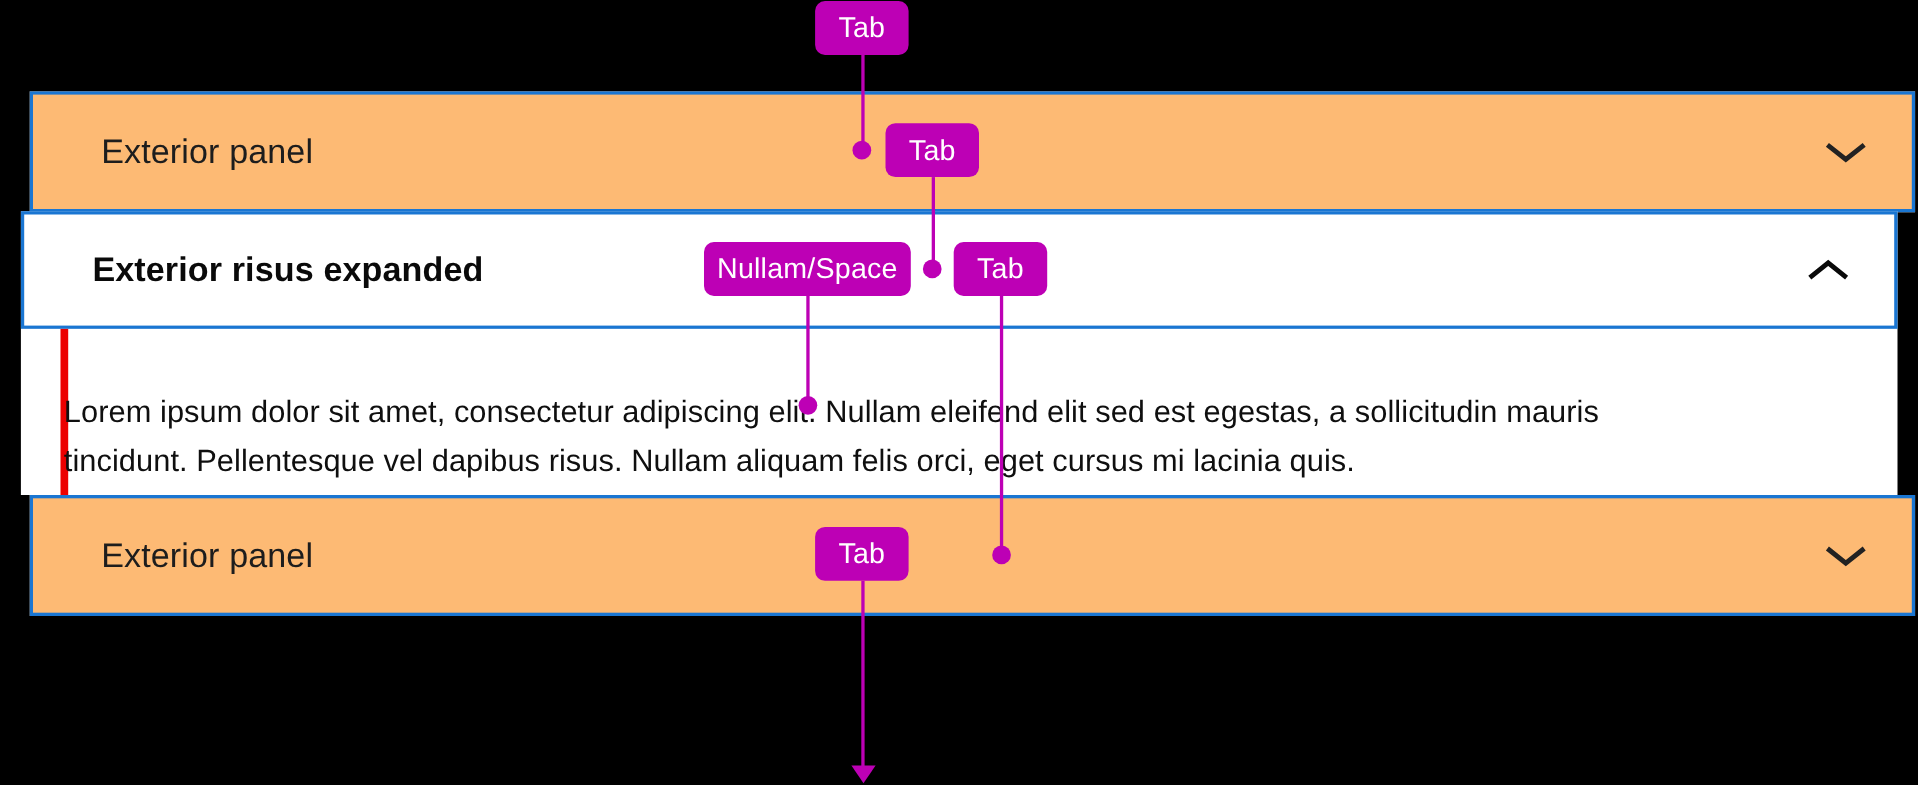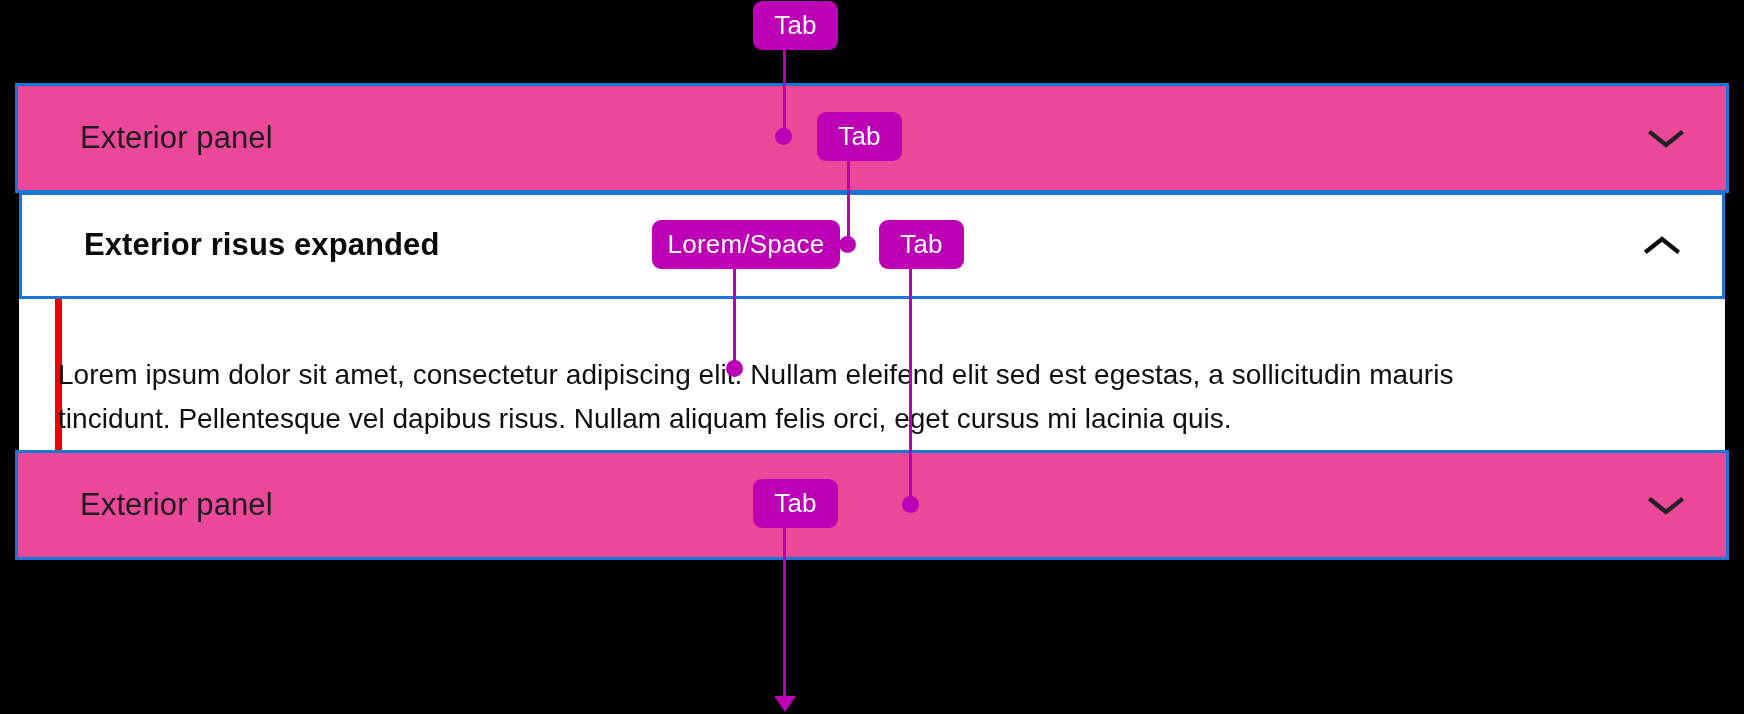--- a/index.html
+++ b/index.html
@@ -21,21 +21,22 @@
     overflow: hidden;
   }
 
   
   .panel {
     position: absolute;
     box-sizing: border-box;
     border: 3px solid #1a76d2;
   }
   .panel.collapsed {
-    background: #ec4899;
+    background: #fdba74;
+    margin-left: 12px;
   }
   .panel.expanded-header {
     background: #ffffff;
   }
 
   .panel-header {
     position: absolute;
     inset: 0;
     display: flex;
     align-items: center;
@@ -115,21 +116,20 @@
     color: #ffffff;
     border-radius: 9px;
     display: flex;
     align-items: center;
     justify-content: center;
     font-size: 26px;
     letter-spacing: 0.2px;
     white-space: nowrap;
     box-sizing: border-box;
     z-index: 40;
-    margin-left: 12px;
   }
 
   
   .connector {
     position: absolute;
     width: 3px;
     background: #bd00b5;
     z-index: 30;
   }
   .dot {
@@ -191,21 +191,21 @@
 
   <div class="body-gutter"></div>
   <div id="panel-body">
     <div class="red-rail"></div>
     <p class="body-text">Lorem ipsum dolor sit amet, consectetur adipiscing elit. Nullam eleifend elit sed est egestas, a sollicitudin mauris tincidunt. Pellentesque vel dapibus risus. Nullam aliquam felis orci, eget cursus mi lacinia quis.</p>
   </div>
 
   <div class="connector" style="left:733px; top:269px; height:99px;"></div>
   <div class="dot" style="left:726px; top:360px;"></div>
   <div class="badge" style="left:640px; top:220px; width:188px; height:49px;">
-    <span>Lorem/Space</span>
+    <span>Nullam/Space</span>
   </div>
 
   <div class="connector" style="left:909px; top:269px; height:239px;"></div>
   <div class="dot" style="left:902px; top:496px;"></div>
   <div class="badge" style="left:867px; top:220px; width:85px; height:49px;">
     <span>Tab</span>
   </div>
 
   <div class="panel collapsed" id="panel-bottom" style="left:15px; top:450px; width:1714px; height:110px;">
     <div class="panel-header">

